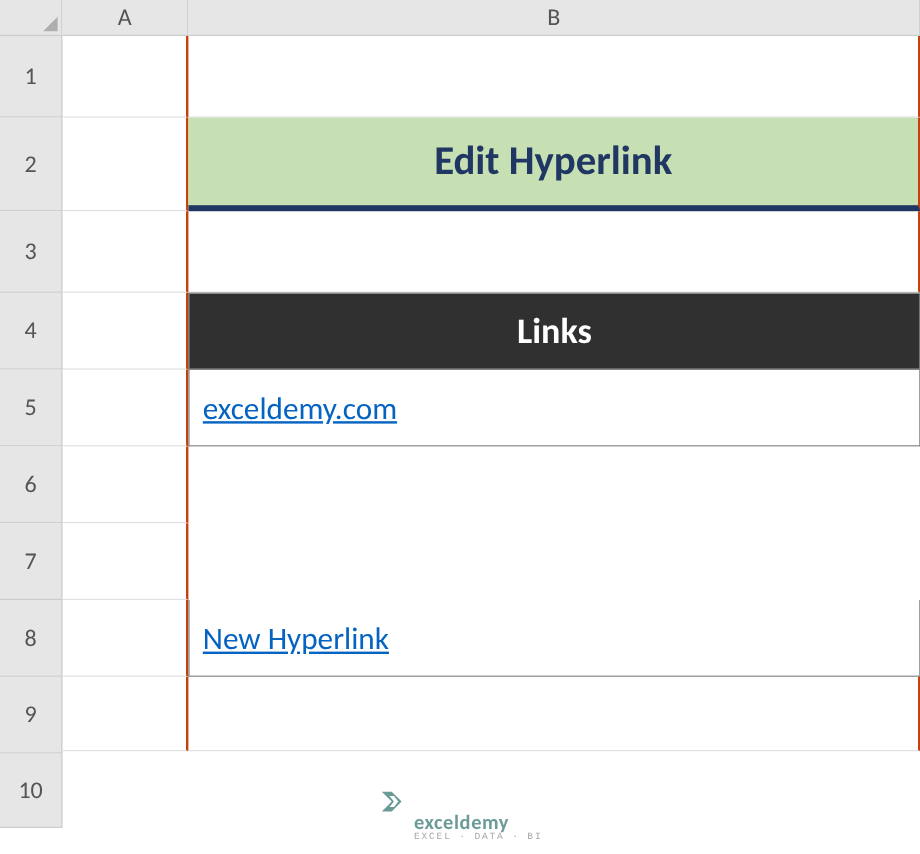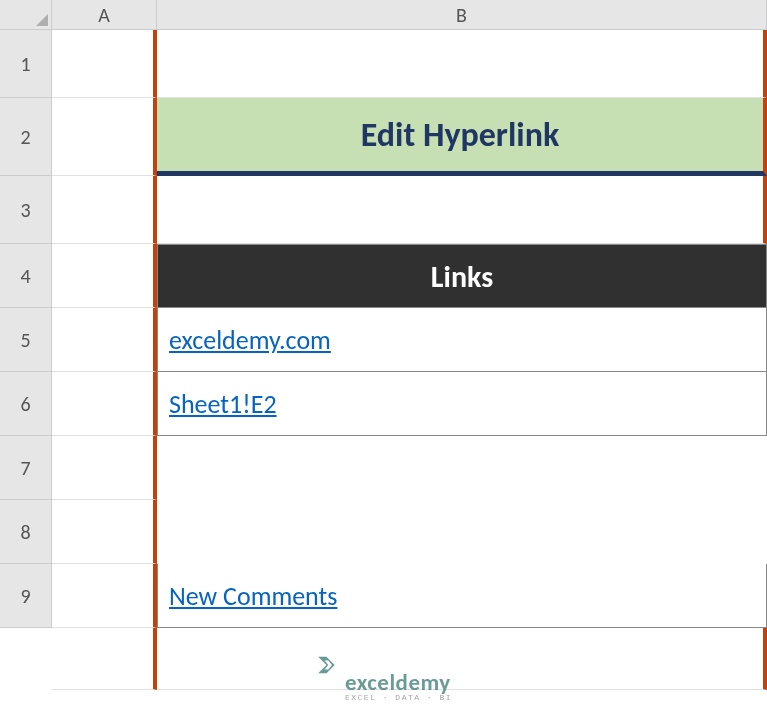--- a/index.html
+++ b/index.html
@@ -71,21 +71,21 @@
     .grid {
       position: absolute;
       top: 30px;
       left: 52px;
       right: 0;
     }
     .grid-row {
       display: flex;
     }
     .cell {
-      border-right: 4px solid #c2410c;
+      border-right: 2px solid #c2410c;
       border-bottom: 1px solid #e0e0e0;
       padding: 0 8px;
       display: flex;
       align-items: center;
       font-size: 26px;
       color: #222222;
       overflow: hidden;
     }
     .title-cell {
       background: #c6e0b4;
@@ -128,21 +128,21 @@
       width: 22px;
       height: 22px;
     }
     .watermark-text {
       display: flex;
       flex-direction: column;
       line-height: 1;
     }
     .watermark-main {
       color: #3a7a74;
-      font-size: 23px;
+      font-size: 17px;
       font-weight: bold;
       letter-spacing: 0.5px;
       margin-top: 43px;
     }
     .watermark-sub {
       color: #888888;
       font-size: 8px;
       letter-spacing: 1.5px;
       font-family: Liberation Mono, monospace;
     }
@@ -162,20 +162,21 @@
 <div class="row-headers">
   <div class="row-header" style="height:68px">1</div>
   <div class="row-header" style="height:78px">2</div>
   <div class="row-header" style="height:68px">3</div>
   <div class="row-header" style="height:64px">4</div>
   <div class="row-header" style="height:64px">5</div>
   <div class="row-header" style="height:64px">6</div>
   <div class="row-header" style="height:64px">7</div>
   <div class="row-header" style="height:64px">8</div>
   <div class="row-header" style="height:64px">9</div>
+  <div class="row-header" style="height:62px">10</div>
 </div>
 
 <div class="grid">
   <div class="grid-row" style="height:68px">
     <div class="cell" style="width:105px"></div>
     <div class="cell" style="width:610px"></div>
   </div>
   <div class="grid-row" style="height:78px">
     <div class="cell" style="width:105px"></div>
     <div class="cell title-cell" style="width:610px">
@@ -193,34 +194,28 @@
     </div>
   </div>
   <div class="grid-row" style="height:64px">
     <div class="cell" style="width:105px"></div>
     <div class="cell link-cell" style="width:610px">
       <span class="hyperlink">exceldemy.com</span>
     </div>
   </div>
   <div class="grid-row" style="height:64px">
     <div class="cell" style="width:105px"></div>
+  </div>
+  <div class="grid-row" style="height:64px">
+    <div class="cell" style="width:105px"></div>
+  </div>
+  <div class="grid-row" style="height:64px">
+    <div class="cell" style="width:105px"></div>
     <div class="cell link-cell" style="width:610px">
-      <span class="hyperlink">Sheet1!E2</span>
-    </div>
-  </div>
-  <div class="grid-row" style="height:64px">
-    <div class="cell" style="width:105px"></div>
-  </div>
-  <div class="grid-row" style="height:64px">
-    <div class="cell" style="width:105px"></div>
-  </div>
-  <div class="grid-row" style="height:64px">
-    <div class="cell" style="width:105px"></div>
-    <div class="cell link-cell" style="width:610px">
-      <span class="hyperlink">New Comments</span>
+      <span class="hyperlink">New Hyperlink</span>
     </div>
   </div>
   <div class="grid-row" style="height:62px">
     <div class="cell" style="width:105px"></div>
     <div class="cell" style="width:610px"></div>
   </div>
 </div>
 
 <div class="watermark">
   <svg class="watermark-icon" viewBox="0 0 24 24">

